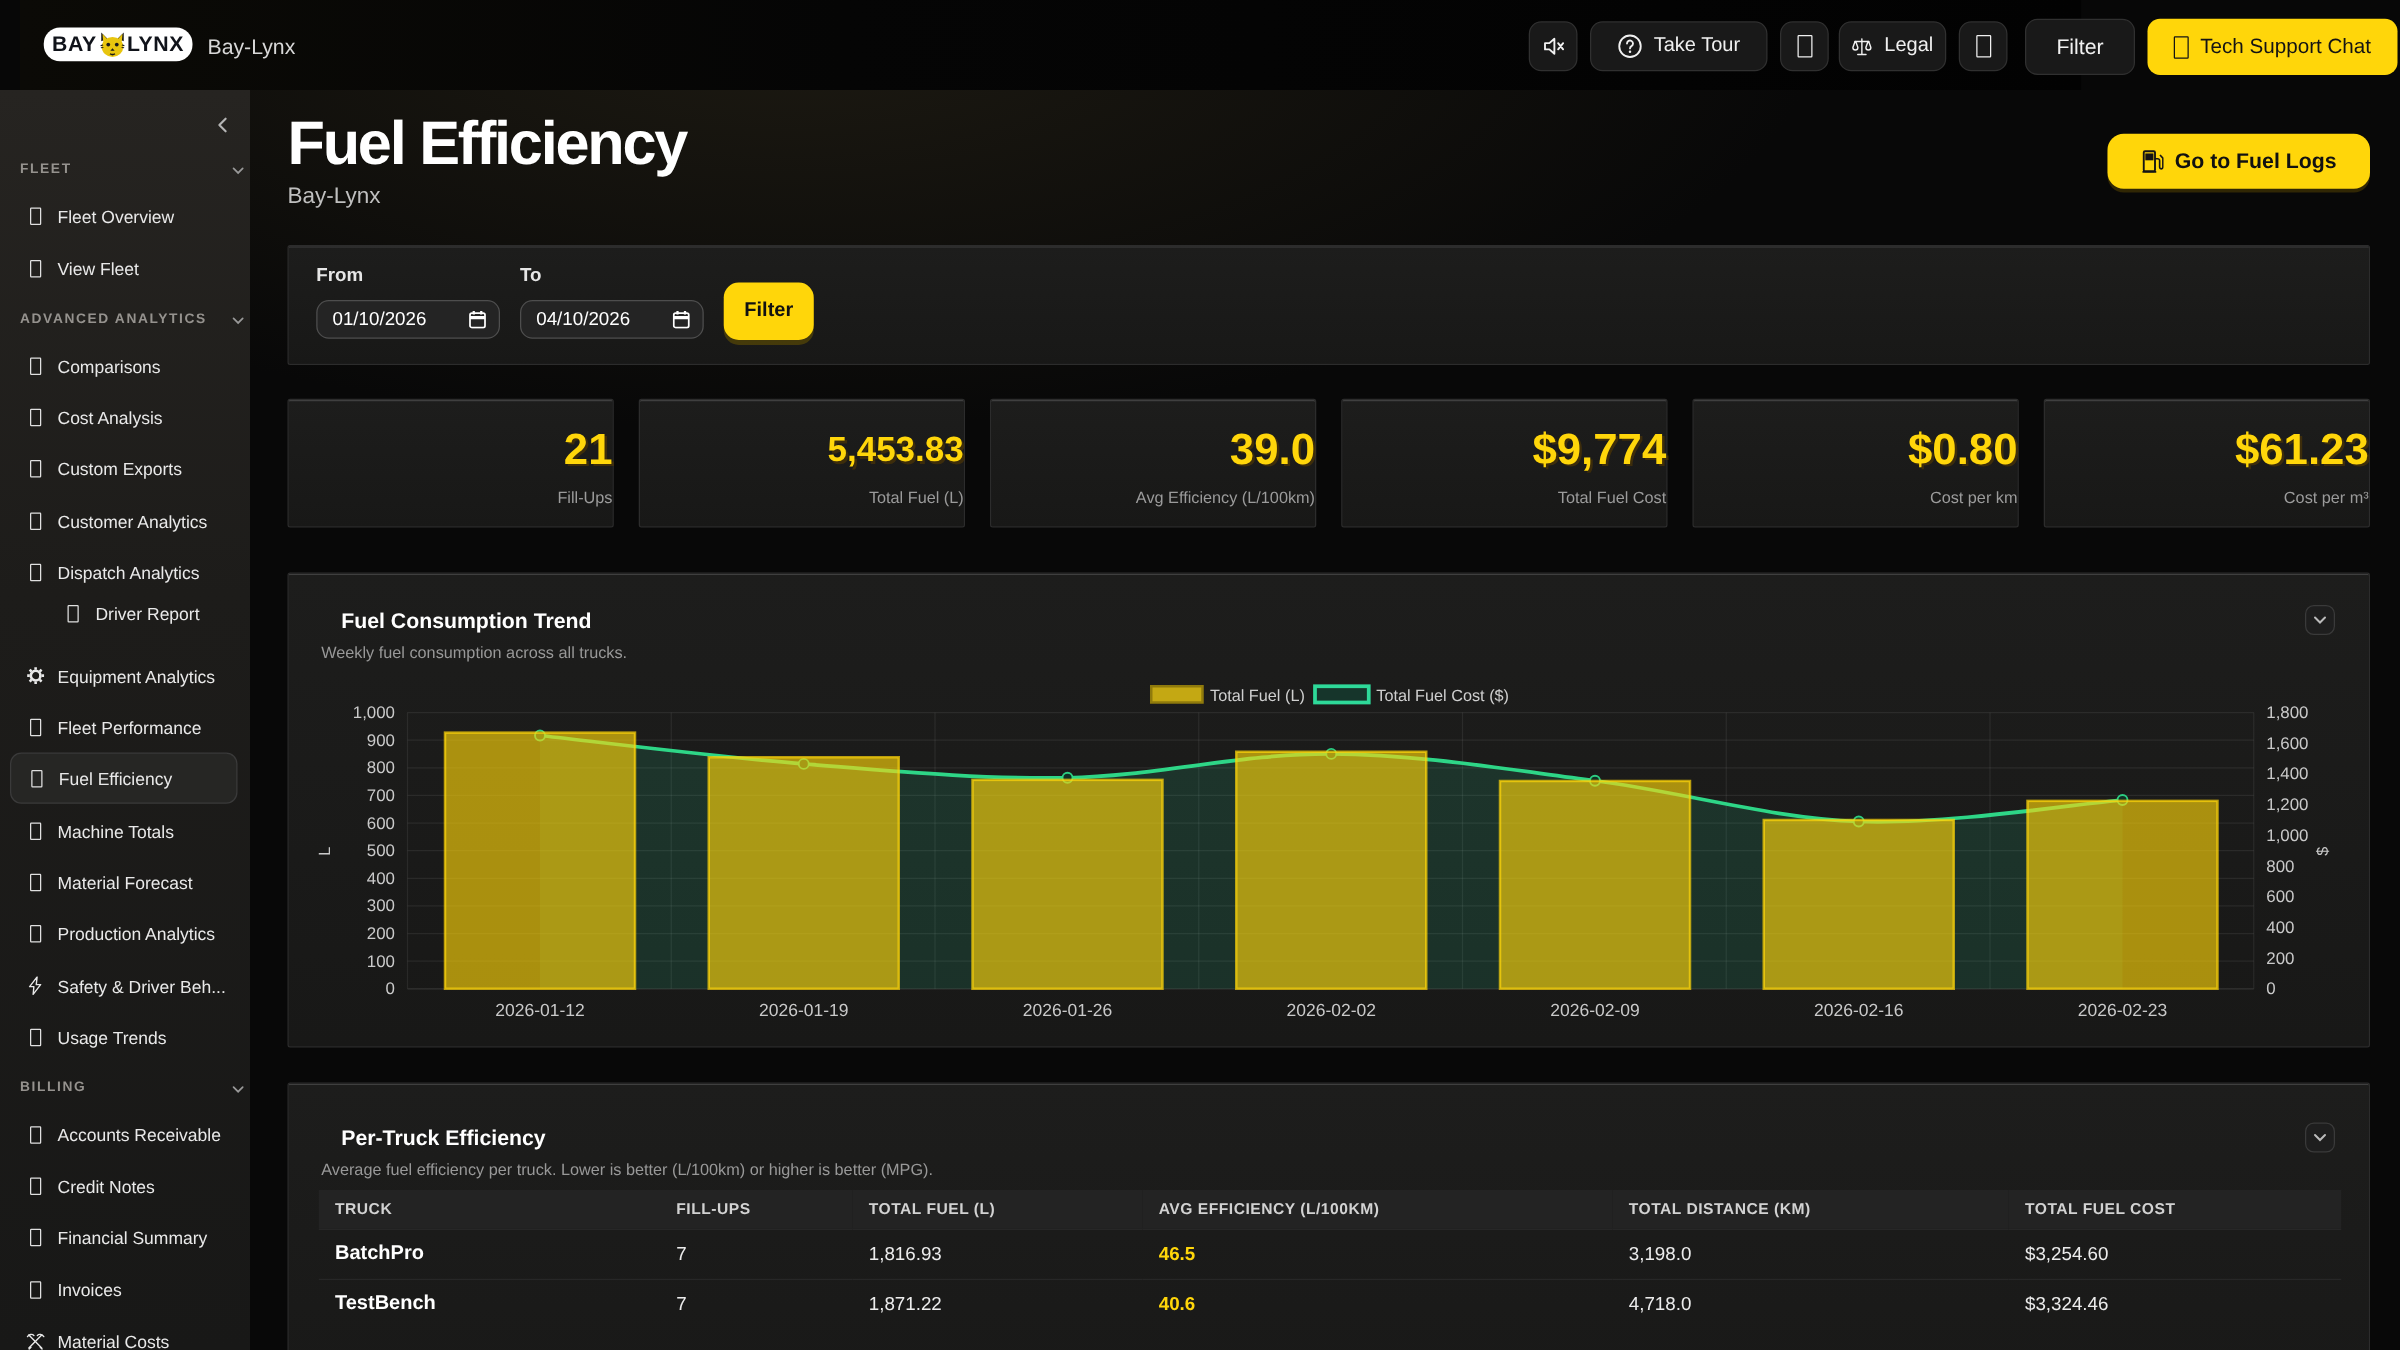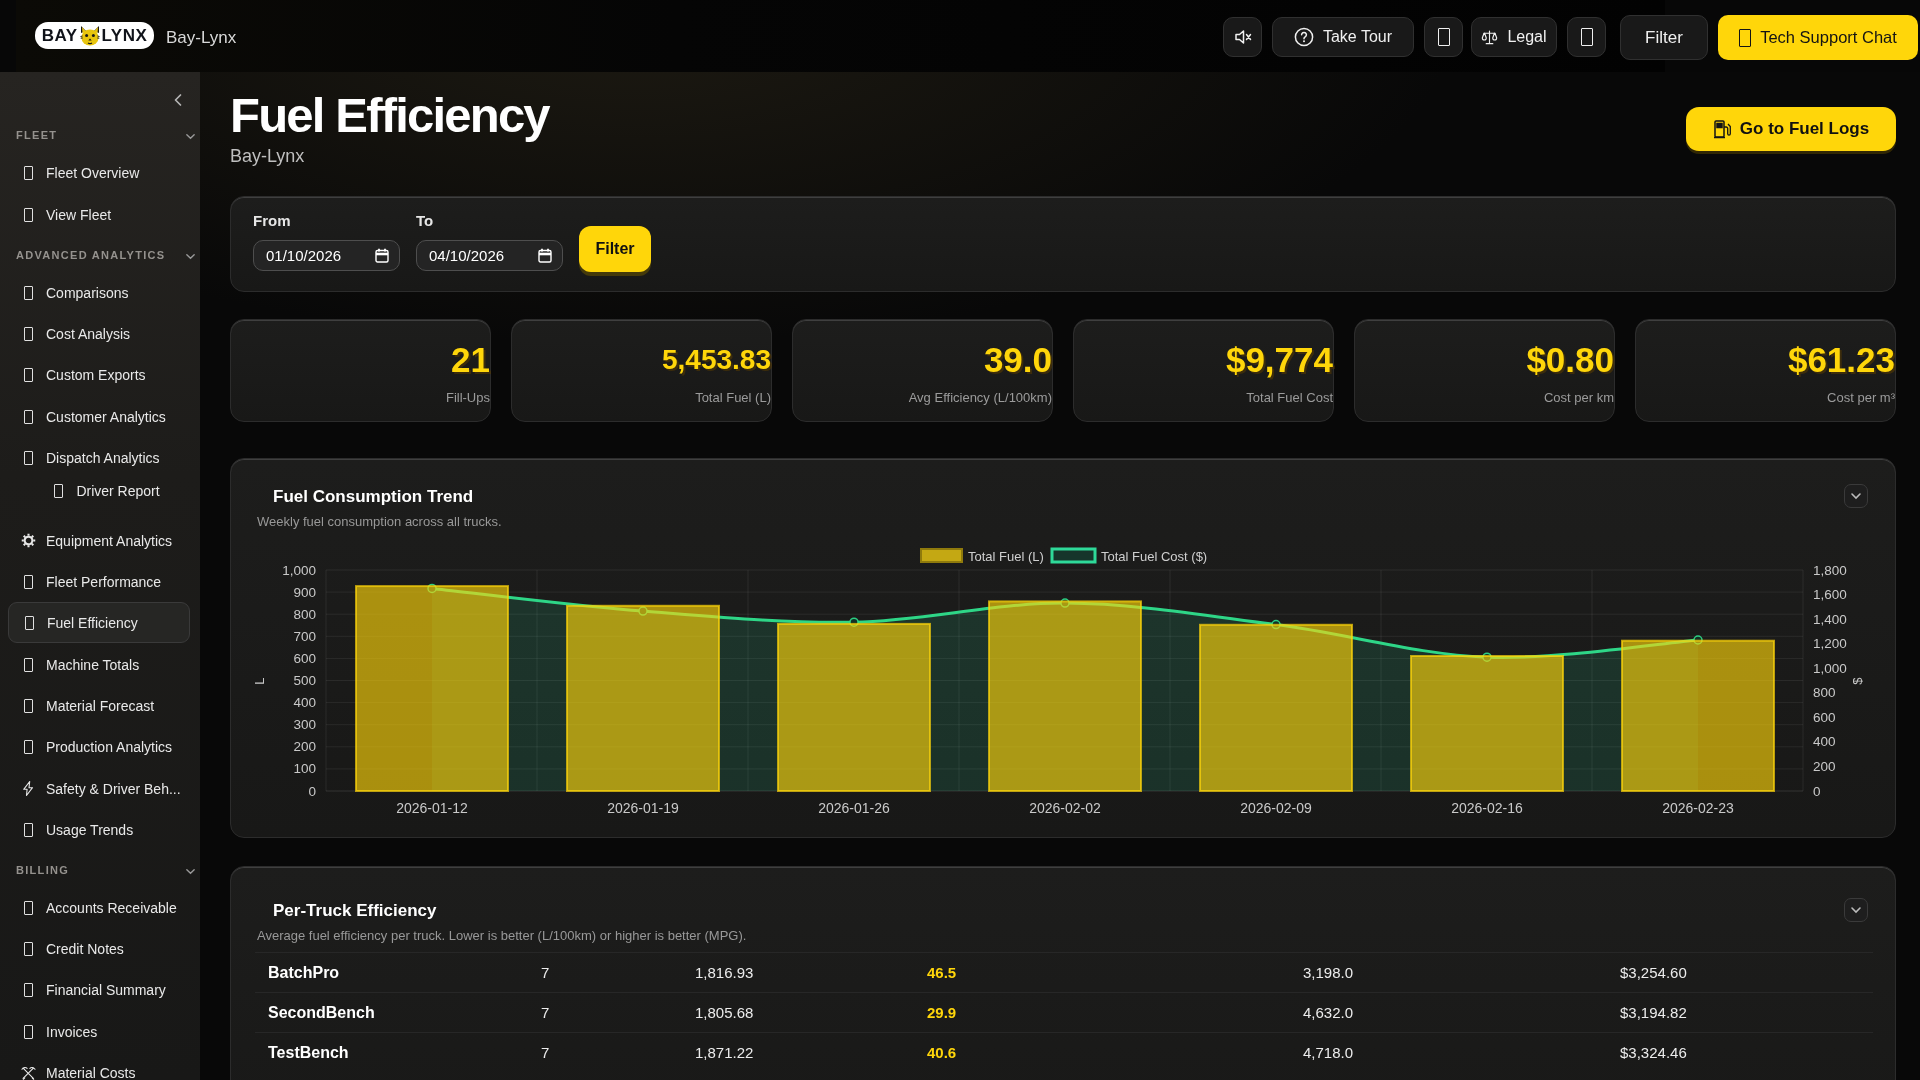--- a/index.html
+++ b/index.html
@@ -14,21 +14,21 @@
 .collapse { position:absolute; right:16px; top:18px; color:#aaa; }
 .sec-h svg { position:absolute; right:-14px; top:2px; }
 .nav-item { position:absolute; left:8px; width:182px; height:41px; display:flex; align-items:center; gap:9px; padding-left:11px; color:#e9e9e9; font-size:14px; }
 .nav-item.sel { background:#262624; border:1px solid #3a3a3a; border-radius:9px; }
 .nav-item .ic { width:18px; display:flex; justify-content:center; align-items:center; color:#e0e0e0; }
 .sec-h { position:absolute; left:16px; width:166px; color:#95928e; font-size:11px; font-weight:bold; letter-spacing:1.3px; }
 .main { position:absolute; left:200px; top:72px; width:1720px; height:1008px; background:radial-gradient(1150px 460px at 430px -60px, #1d1a12 0%, rgba(18,16,10,0) 72%), #080808; overflow:hidden; }
 .content { position:absolute; left:30px; top:0; width:1666px; }
 h1 { margin-top:15px; font-size:49px; font-weight:800; color:#fff; letter-spacing:-1.8px; }
 .subtitle { margin-top:3px; font-size:18px; color:#bfbfbf; }
-.card { background:linear-gradient(180deg,#1d1d1c 0%,#181817 100%); border:1px solid #2c2c2c; border-radius:14px; box-shadow:inset 0 1px 0 #3f3f3f; }
+.card { background:linear-gradient(180deg,#1d1d1c 0%,#181817 100%); border:1px solid #2c2c2c; border-radius:2px; box-shadow:inset 0 1px 0 #3f3f3f; }
 .fuel-logs-btn { position:absolute; right:0; top:35px; height:44px; width:210px; background:#ffd60a; border-radius:13px; color:#111; font-weight:bold; font-size:17px; display:flex; align-items:center; justify-content:center; gap:9px; box-shadow:0 3px 0 rgba(90,70,0,.5); }
 .filter-card { position:absolute; left:0; top:124px; width:1666px; height:96px; display:flex; align-items:flex-end; padding:0 22px 20px 22px; }
 .fgroup { margin-right:16px; }
 .fgroup .flabel { font-size:15px; font-weight:bold; color:#e6e6e6; margin-bottom:11px; }
 .dinput { width:147px; height:31px; background:#242424; border:1px solid #4e4e4e; border-radius:10px; color:#fff; font-size:15px; display:flex; align-items:center; padding:0 10px 0 12px; justify-content:space-between; }
 .filter-btn { height:46px; width:72px; background:#ffd60a; border-radius:12px; color:#111; font-weight:bold; font-size:16px; display:flex; align-items:center; justify-content:center; box-shadow:0 4px 0 rgba(105,85,0,.55); margin-bottom:-1px; }
 .stats { position:absolute; left:0; top:247px; width:1666px; display:grid; grid-template-columns:repeat(6,1fr); gap:20px; }
 .stat { height:103px; display:flex; flex-direction:column; align-items:flex-end; justify-content:center; }
 .stat .v { margin-top:5px; font-size:35px; line-height:36px; font-weight:bold; color:#ffd60a; text-shadow:2px 2px 0 rgba(90,60,0,.55); }
 .stat .l { margin-top:12px; font-size:13px; color:#9b9b9b; }
@@ -358,35 +358,35 @@
       <table class="ptab">
         <colgroup>
             <col style="width:273px">
             <col style="width:154px">
             <col style="width:232px">
             <col style="width:376px">
             <col style="width:317px">
             <col style="width:266px">
           </colgroup>
         <tbody>
+            <tr>
+              <th>TRUCK</th>
+              <th>FILL-UPS</th>
+              <th>TOTAL FUEL (L)</th>
+              <th>AVG EFFICIENCY (L/100KM)</th>
+              <th>TOTAL DISTANCE (KM)</th>
+              <th>TOTAL FUEL COST</th>
+            </tr>
         <tr>
               <td class="tn">BatchPro</td>
               <td>7</td>
               <td>1,816.93</td>
               <td class="eff">46.5</td>
               <td>3,198.0</td>
               <td>$3,254.60</td>
-            </tr>
-        <tr>
-              <td class="tn">SecondBench</td>
-              <td>7</td>
-              <td>1,805.68</td>
-              <td class="eff">29.9</td>
-              <td>4,632.0</td>
-              <td>$3,194.82</td>
             </tr>
         <tr>
               <td class="tn">TestBench</td>
               <td>7</td>
               <td>1,871.22</td>
               <td class="eff">40.6</td>
               <td>4,718.0</td>
               <td>$3,324.46</td>
             </tr>
       </tbody>

